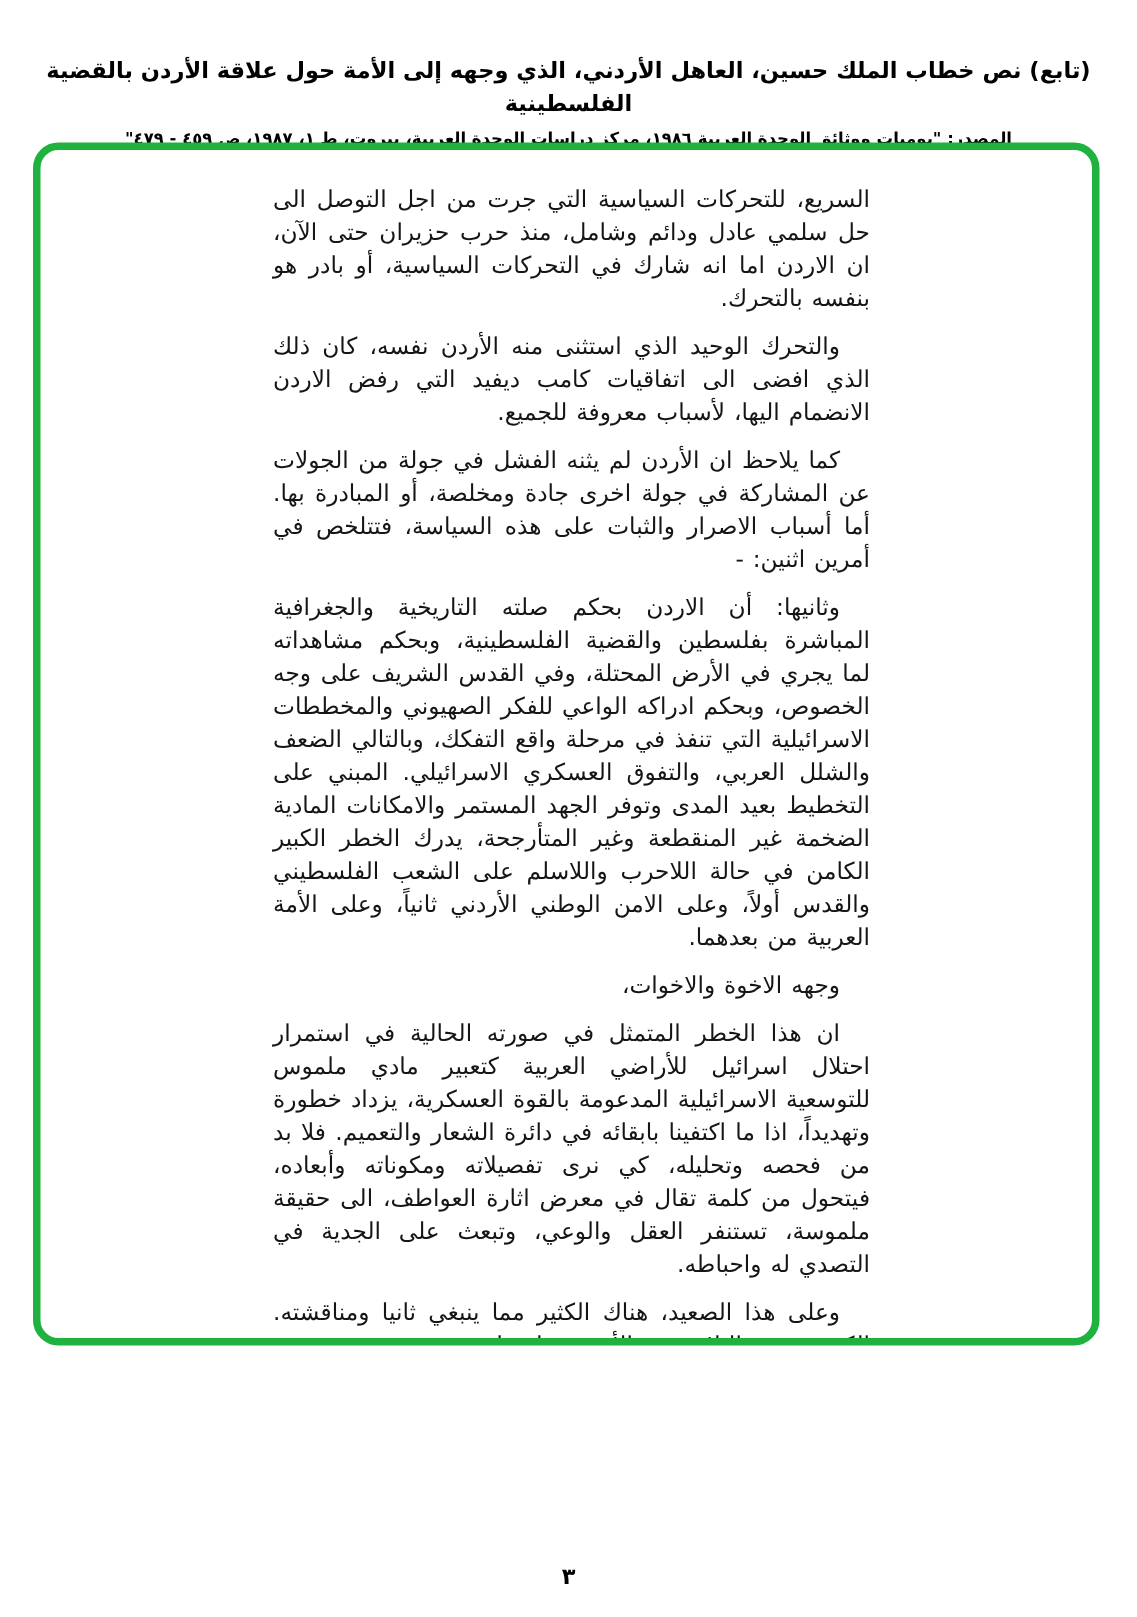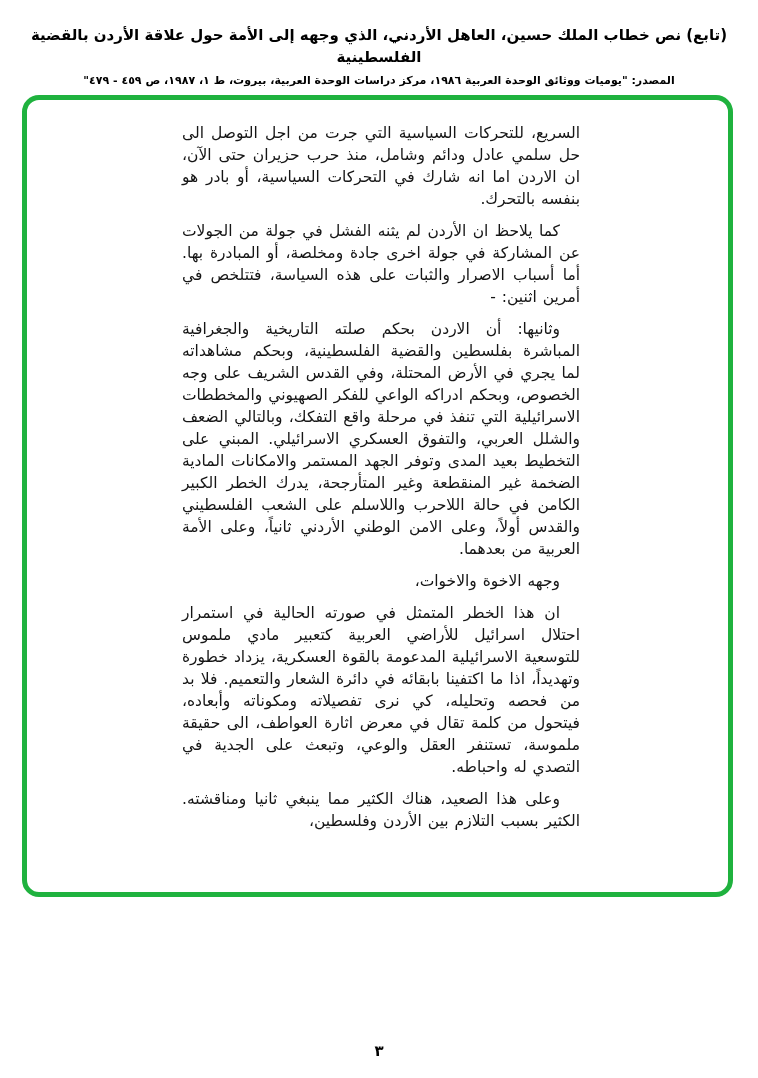--- a/index.html
+++ b/index.html
@@ -9,21 +9,21 @@
     width: 758px;
     height: 1078px;
     margin: 0 auto;
     background: #ffffff;
     font-family: "DejaVu Sans", sans-serif;
     color: #111111;
     direction: rtl;
     overflow: hidden;
   }
   .doc-header {
-    padding-top: 24px;
+    padding-top: 36px;
     text-align: center;
     direction: rtl;
   }
   .doc-title {
     font-size: 15px;
     font-weight: bold;
     color: #000000;
     letter-spacing: 0;
     line-height: 22px;
     padding: 0 30px;
@@ -83,20 +83,21 @@
 <div class="page">
 
   <header class="doc-header">
     <div class="doc-title">(تابع) نص خطاب الملك حسين، العاهل الأردني، الذي وجهه إلى الأمة حول علاقة الأردن بالقضية الفلسطينية</div>
     <div class="doc-source">المصدر: "يوميات ووثائق الوحدة العربية ١٩٨٦، مركز دراسات الوحدة العربية، بيروت، ط ١، ١٩٨٧، ص ٤٥٩ - ٤٧٩"</div>
   </header>
 
   <div class="green-frame">
     <div class="text-block">
       <p class="continuation">السريع، للتحركات السياسية التي جرت من اجل التوصل الى حل سلمي عادل ودائم وشامل، منذ حرب حزيران حتى الآن، ان الاردن اما انه شارك في التحركات السياسية، أو بادر هو بنفسه بالتحرك.</p>
+      <p>والتحرك الوحيد الذي استثنى منه الأردن نفسه، كان ذلك الذي افضى الى اتفاقيات كامب ديفيد التي رفض الاردن الانضمام اليها، لأسباب معروفة للجميع.</p>
       <p>كما يلاحظ ان الأردن لم يثنه الفشل في جولة من الجولات عن المشاركة في جولة اخرى جادة ومخلصة، أو المبادرة بها. أما أسباب الاصرار والثبات على هذه السياسة، فتتلخص في أمرين اثنين: -</p>
       <p>وثانيها: أن الاردن بحكم صلته التاريخية والجغرافية المباشرة بفلسطين والقضية الفلسطينية، وبحكم مشاهداته لما يجري في الأرض المحتلة، وفي القدس الشريف على وجه الخصوص، وبحكم ادراكه الواعي للفكر الصهيوني والمخططات الاسرائيلية التي تنفذ في مرحلة واقع التفكك، وبالتالي الضعف والشلل العربي، والتفوق العسكري الاسرائيلي. المبني على التخطيط بعيد المدى وتوفر الجهد المستمر والامكانات المادية الضخمة غير المنقطعة وغير المتأرجحة، يدرك الخطر الكبير الكامن في حالة اللاحرب واللاسلم على الشعب الفلسطيني والقدس أولاً، وعلى الامن الوطني الأردني ثانياً، وعلى الأمة العربية من بعدهما.</p>
       <p class="salutation">وجهه الاخوة والاخوات،</p>
       <p>ان هذا الخطر المتمثل في صورته الحالية في استمرار احتلال اسرائيل للأراضي العربية كتعبير مادي ملموس للتوسعية الاسرائيلية المدعومة بالقوة العسكرية، يزداد خطورة وتهديداً، اذا ما اكتفينا بابقائه في دائرة الشعار والتعميم. فلا بد من فحصه وتحليله، كي نرى تفصيلاته ومكوناته وأبعاده، فيتحول من كلمة تقال في معرض اثارة العواطف، الى حقيقة ملموسة، تستنفر العقل والوعي، وتبعث على الجدية في التصدي له واحباطه.</p>
       <p>وعلى هذا الصعيد، هناك الكثير مما ينبغي ثانيا ومناقشته. الكثير بسبب التلازم بين الأردن وفلسطين،</p>
     </div>
   </div>
 
   <div class="page-number">٣</div>
 

